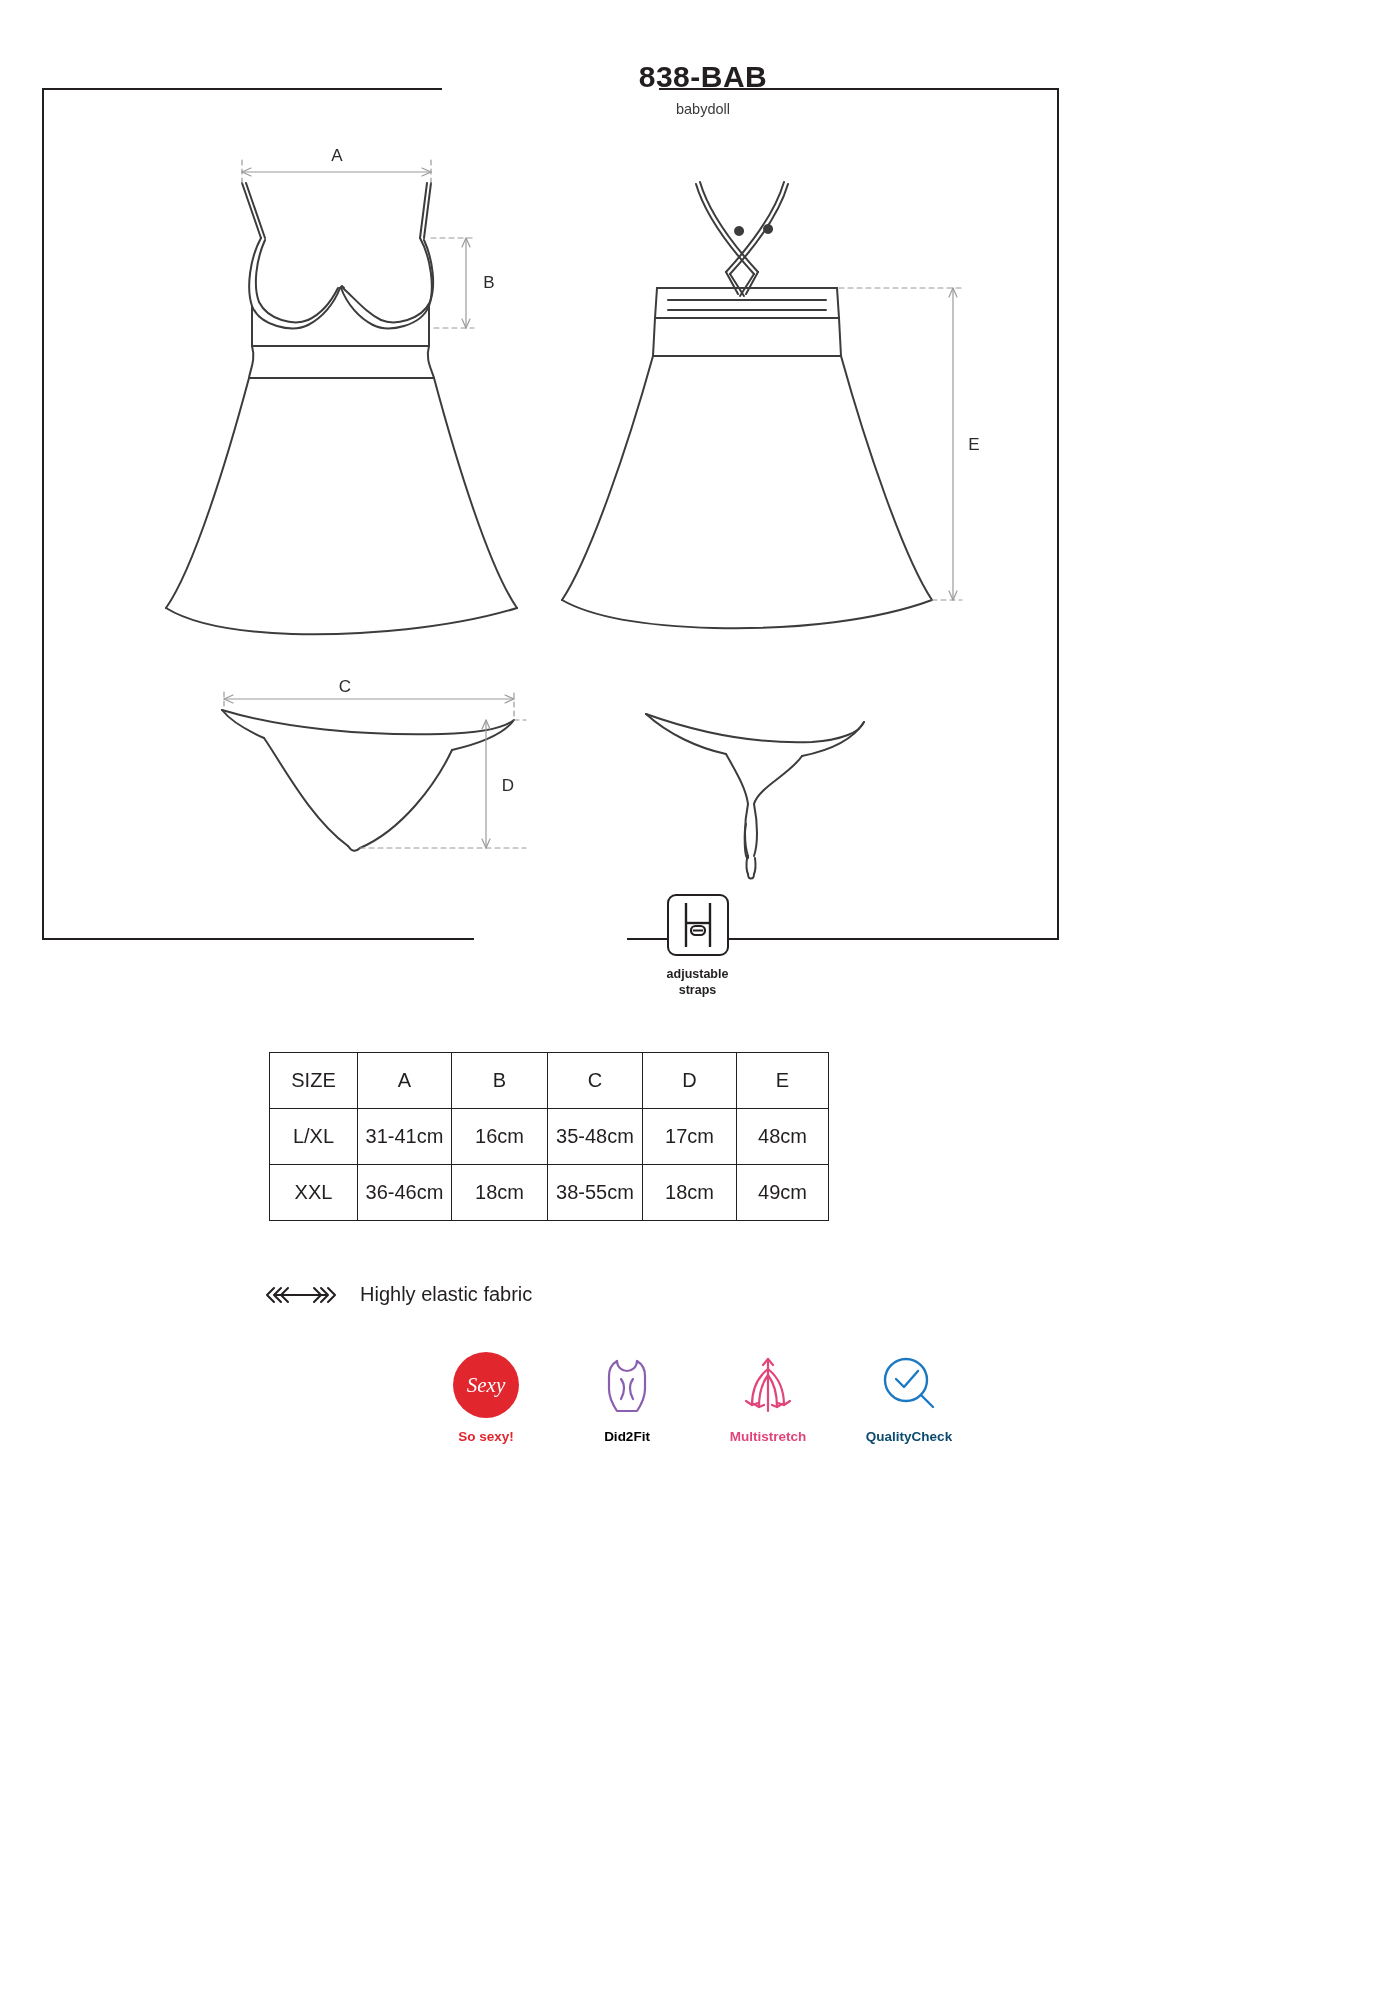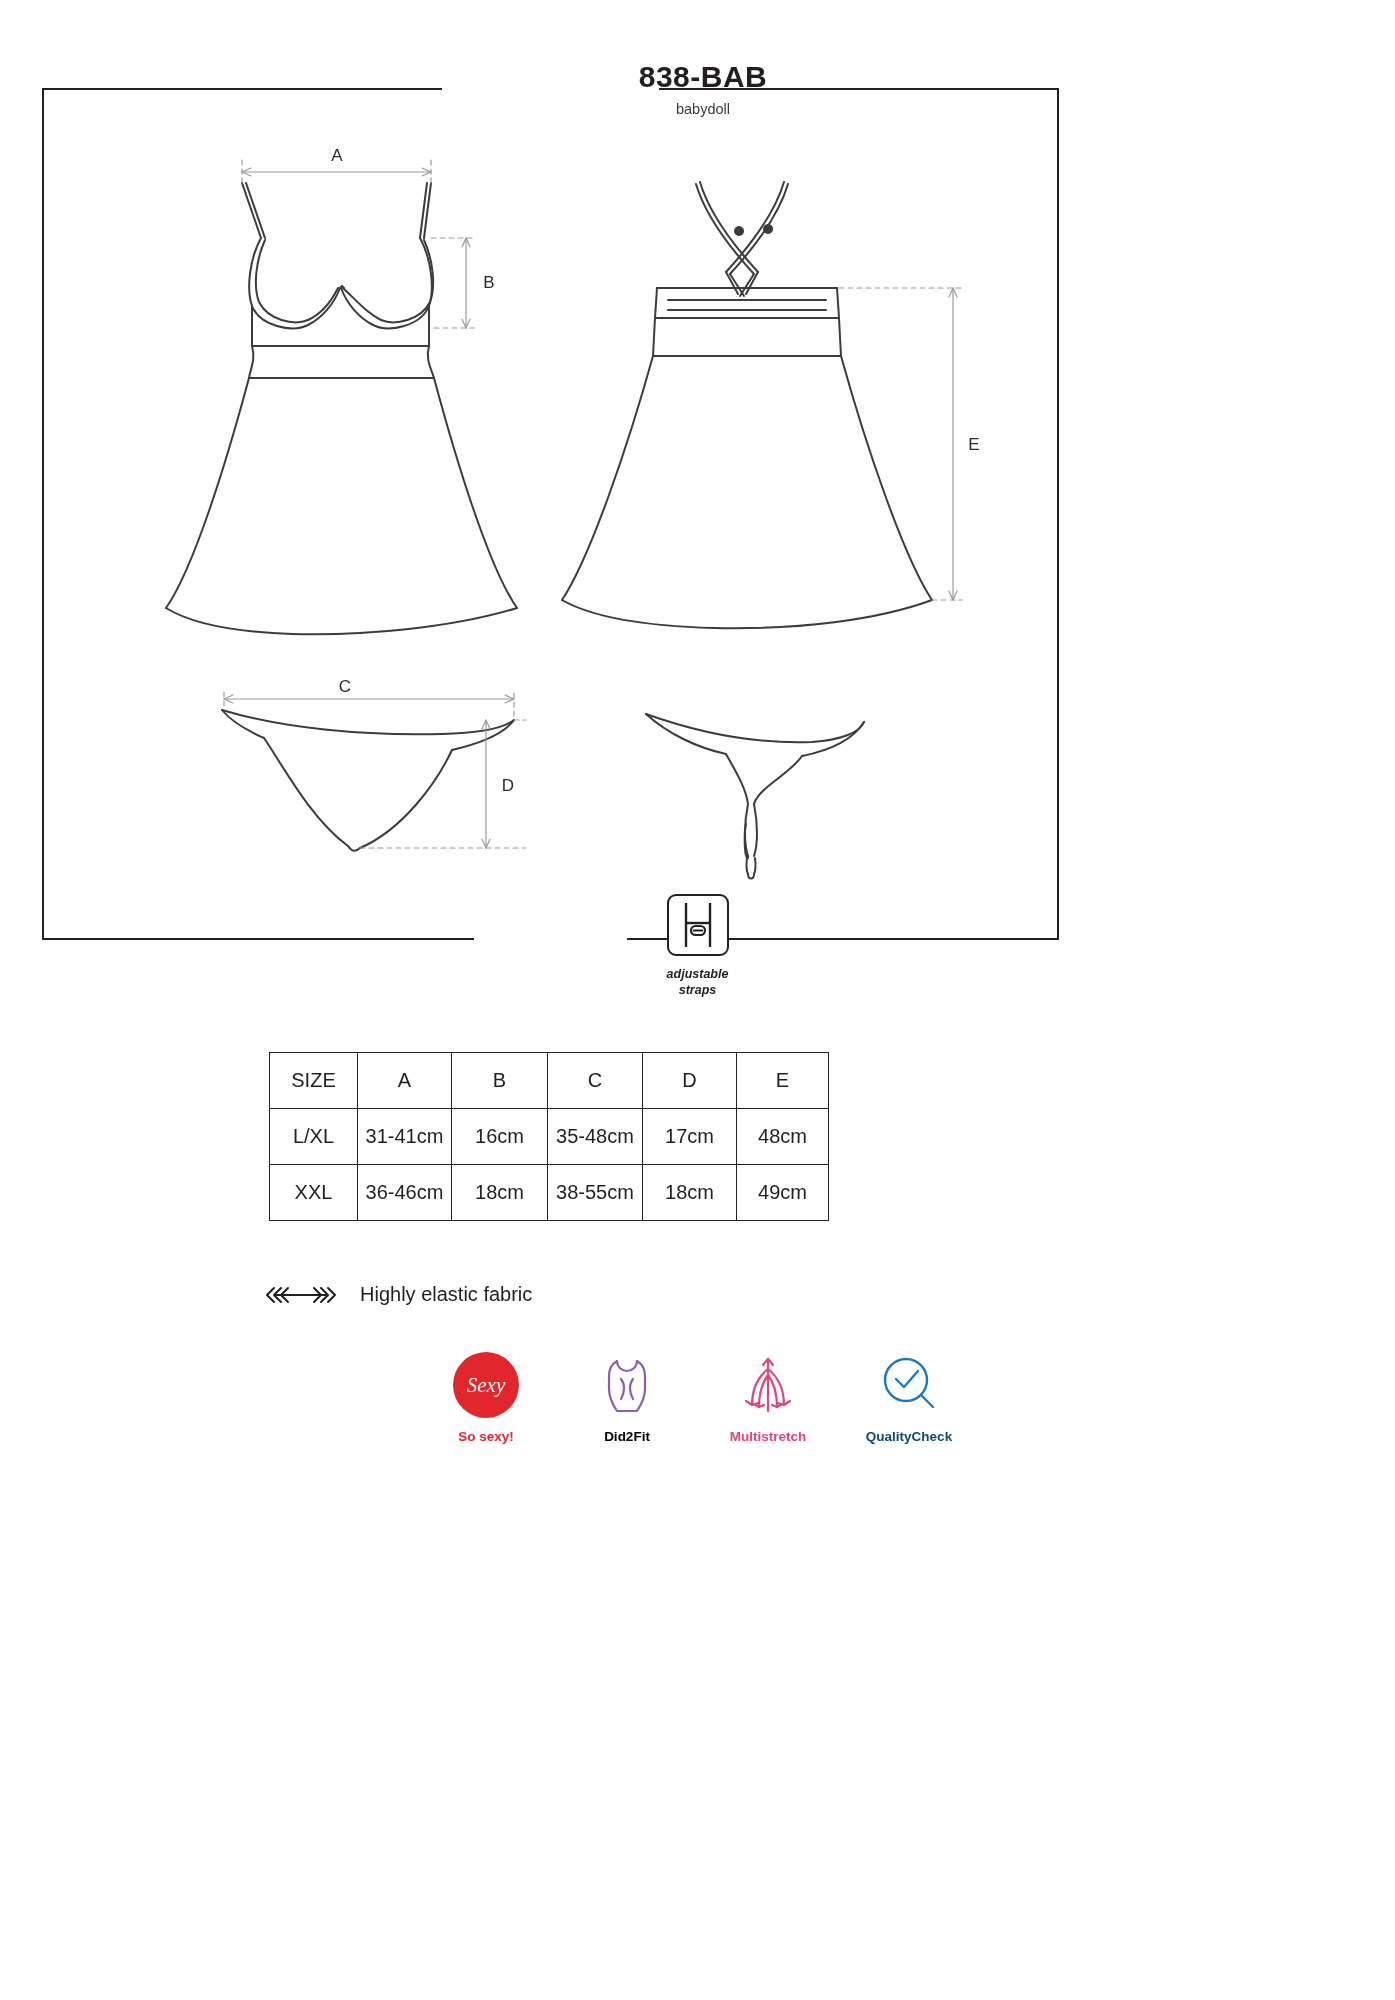--- a/index.html
+++ b/index.html
@@ -70,21 +70,20 @@
     position: absolute;
     left: 0; right: 0;
     top: 893px;
     text-align: center;
   }
   .straps-icon .label {
     font-size: 12.5px;
     font-weight: bold;
     line-height: 1.25;
     margin-top: 6px;
-    font-style: italic;
   }
 
   
   .size-table {
     position: absolute;
     left: 269px; top: 1052px;
     border-collapse: collapse;
   }
   .size-table td {
     border: 1.5px solid #231f20;

